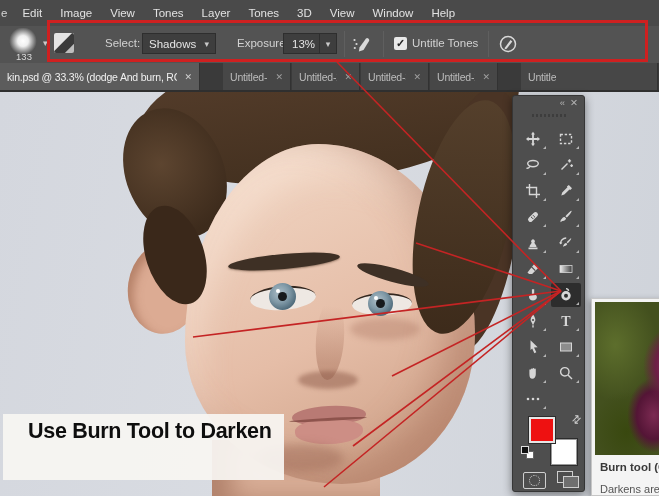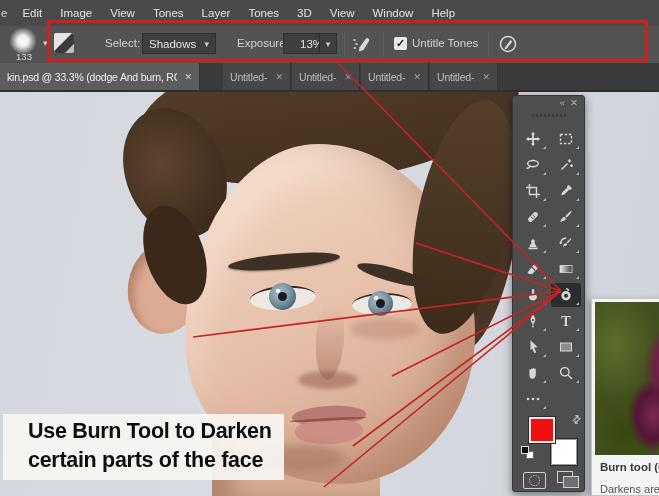--- a/index.html
+++ b/index.html
@@ -180,21 +180,21 @@
     <span class="chev brush-chev">▾</span>
     <div class="preset-thumb"></div>
 
     <span class="opt-label" style="left:105px;">Select:</span>
     <div class="field" style="left:142px;width:74px;">
       <span>Shadows</span>
       <span class="chev">▾</span>
     </div>
 
     <span class="opt-label" style="left:237px;">Exposure:</span>
-    <div class="field" style="left:283px;width:37px;padding:0 16px;">
+    <div class="field" style="left:283px;width:37px;padding:0 8px;">
       <span>13%</span>
     </div>
     <div class="field" style="left:319px;width:18px;justify-content:center;">
       <span class="chev" style="margin:0;">▾</span>
     </div>
 
     <div class="vsep" style="left:344px;"></div>
     <div class="opt-icon" style="left:349px;">
       <svg width="22" height="22" viewBox="0 0 22 22">
         <g fill="#d9d9d9">
@@ -233,20 +233,23 @@
     </div>
     <div class="tab" style="width:68px;">
       <span class="tab-label">Untitled-3</span>
       <span class="tab-close">✕</span>
     </div>
     <div class="tab" style="width:68px;">
       <span class="tab-label">Untitled-2</span>
       <span class="tab-close">✕</span>
     </div>
     <div class="tab-gap"></div>
+    <div class="tab" style="flex:1;">
+      <span class="tab-label">Untitle</span>
+    </div>
   </div>
 
   <div class="canvas">
     <div class="hair hair-top"></div>
     <div class="hair hair-right"></div>
     <div class="hair hair-bun"></div>
     <div class="ear"></div>
     <div class="neck"></div>
     <div class="face"></div>
     <div class="hair hair-temple"></div>
@@ -264,21 +267,20 @@
     <div class="nose-shadow"></div>
     <div class="nostrils"></div>
     <div class="under-eye"></div>
     <div class="lip-top"></div>
     <div class="lip-bottom"></div>
     <div class="mouth-line"></div>
     <div class="chin-shadow"></div>
 
     <div class="caption">
       <div>Use Burn Tool to Darken</div>
-      <div>certain parts of the face</div>
     </div>
   </div>
 
   <div class="tools">
     <div class="tools-header">
       <span class="hdr-btn hdr-collapse">«</span>
       <span class="hdr-btn hdr-close">✕</span>
     </div>
     <div class="grip"></div>
 

